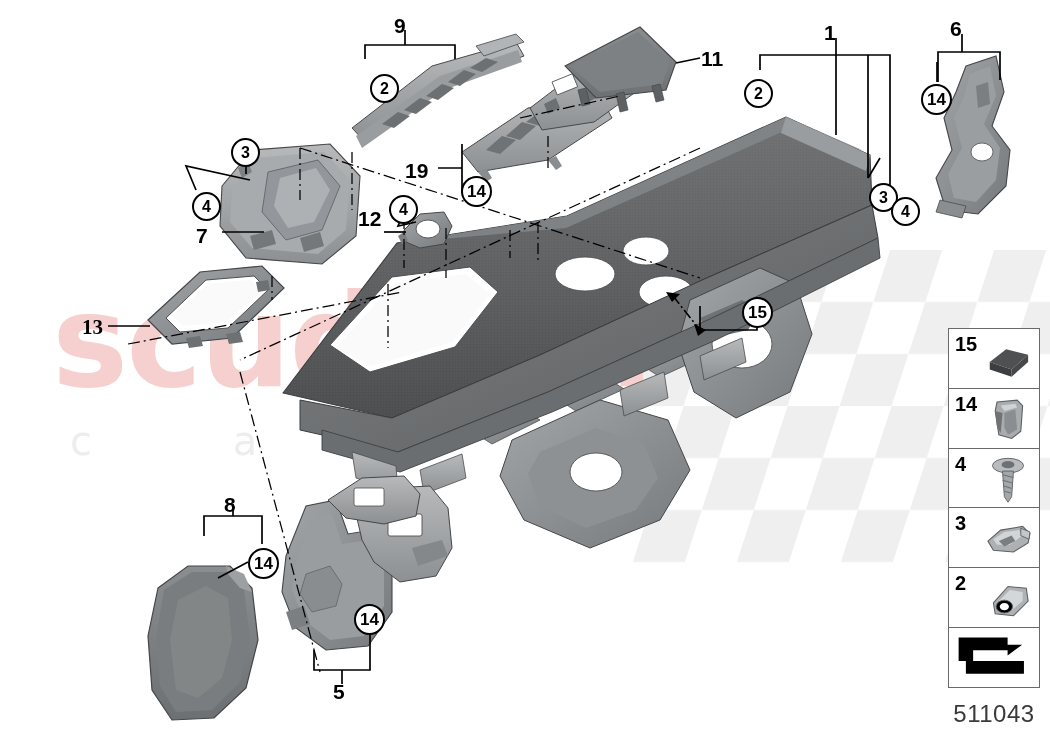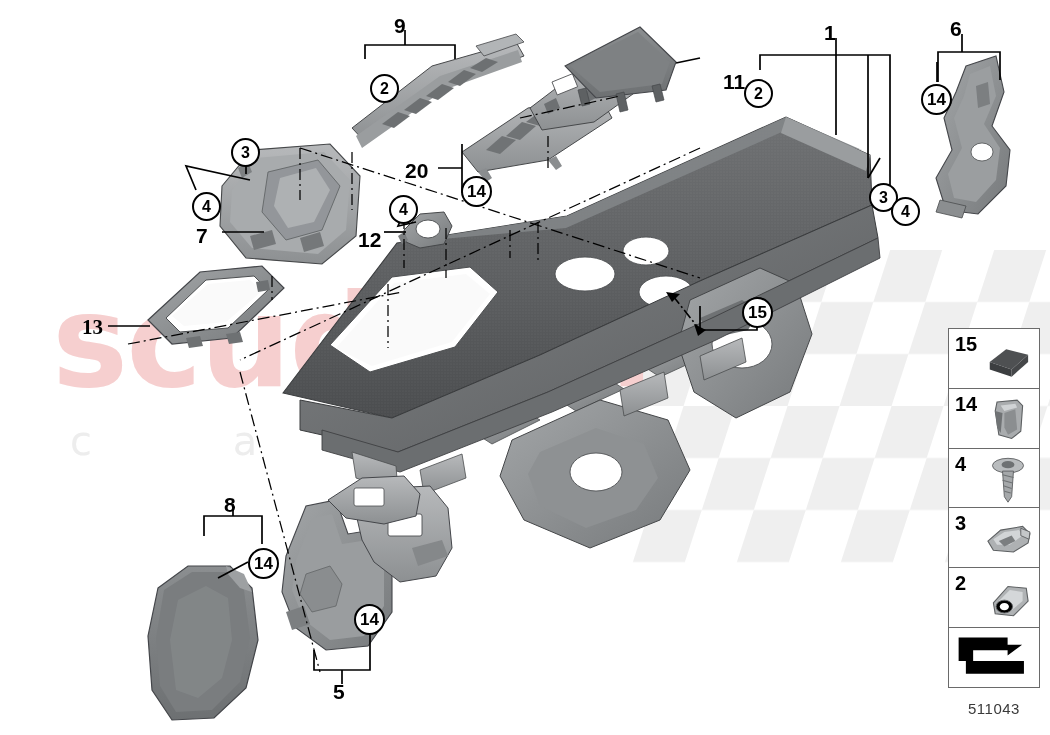--- a/index.html
+++ b/index.html
@@ -33,21 +33,21 @@
   #legend{position:absolute;left:948px;top:328px;width:92px;height:360px;
           border:1.6px solid #6a6a6a;background:#fff;box-sizing:border-box;
           display:flex;flex-direction:column;}
   #legend .cell{flex:1;border-bottom:1.4px solid #6a6a6a;position:relative;
                 box-sizing:border-box;}
   #legend .cell:last-child{border-bottom:none;}
   #legend .cnum{position:absolute;left:6px;top:4px;font-weight:bold;font-size:20px;
                 font-family:"Liberation Sans",sans-serif;}
   #legend .pic{position:absolute;right:2px;top:2px;bottom:2px;width:58px;}
   #dwgno{position:absolute;left:948px;top:700px;width:92px;text-align:center;
-         font-size:15px;color:#3a3a3a;letter-spacing:.5px;
+         font-size:24px;color:#3a3a3a;letter-spacing:.5px;
          font-family:"Liberation Sans",sans-serif;}
 </style>
 </head>
 <body>
 
 <div id="stage">
 
   <div class="wm" id="wm-checker">
       <div class="ck" style="left: 0px; top: 0px; width: 52px; height: 52px;"></div>
       <div class="ck" style="left: 104px; top: 0px; width: 52px; height: 52px;"></div>
@@ -316,34 +316,34 @@
     <g>
       <path d="M694,324 L706,330 L698,336 Z" fill="#000"></path>
       <path d="M673,296 L700,330" stroke="#000" stroke-width="1.6" fill="none" stroke-dasharray="10,3,2,3"></path>
       <path d="M666,292 L680,294 L672,302 Z" fill="#000"></path>
     </g>
   </svg>
 
   <div id="callout-layer">
       <div class="lbl" style="left: 394px; top: 15px;">9</div>
       <div class="circ sm" style="left: 370px; top: 74px;">2</div>
-      <div class="lbl" style="left: 723px; top: 48px; margin-top: 23px;">11</div>
+      <div class="lbl" style="left: 701px; top: 48px;">11</div>
       <div class="lbl" style="left: 824px; top: 22px;">1</div>
       <div class="circ sm" style="left: 744px; top: 79px;">2</div>
       <div class="circ sm" style="left: 869px; top: 183px;">3</div>
       <div class="circ sm" style="left: 891px; top: 197px;">4</div>
       <div class="lbl" style="left: 950px; top: 18px;">6</div>
       <div class="circ" style="left: 921px; top: 84px;">14</div>
       <div class="circ sm" style="left: 231px; top: 138px;">3</div>
       <div class="circ sm" style="left: 192px; top: 192px;">4</div>
       <div class="lbl" style="left: 196px; top: 225px;">7</div>
-      <div class="lbl" style="left: 405px; top: 160px;">20</div>
+      <div class="lbl" style="left: 405px; top: 160px;">19</div>
       <div class="circ" style="left: 461px; top: 176px;">14</div>
       <div class="circ sm" style="left: 389px; top: 195px;">4</div>
-      <div class="lbl" style="left: 358px; top: 229px;">12</div>
+      <div class="lbl" style="left: 358px; top: 208px;">12</div>
       <div class="lbl" style="left: 82px; top: 317px; font-family: Liberation Serif, serif;">13</div>
       <div class="circ" style="left: 742px; top: 297px;">15</div>
       <div class="lbl" style="left: 224px; top: 494px;">8</div>
       <div class="circ" style="left: 248px; top: 548px;">14</div>
       <div class="circ" style="left: 354px; top: 604px;">14</div>
       <div class="lbl" style="left: 333px; top: 681px;">5</div>
     </div>
 
   <div id="legend">
       <div class="cell">

